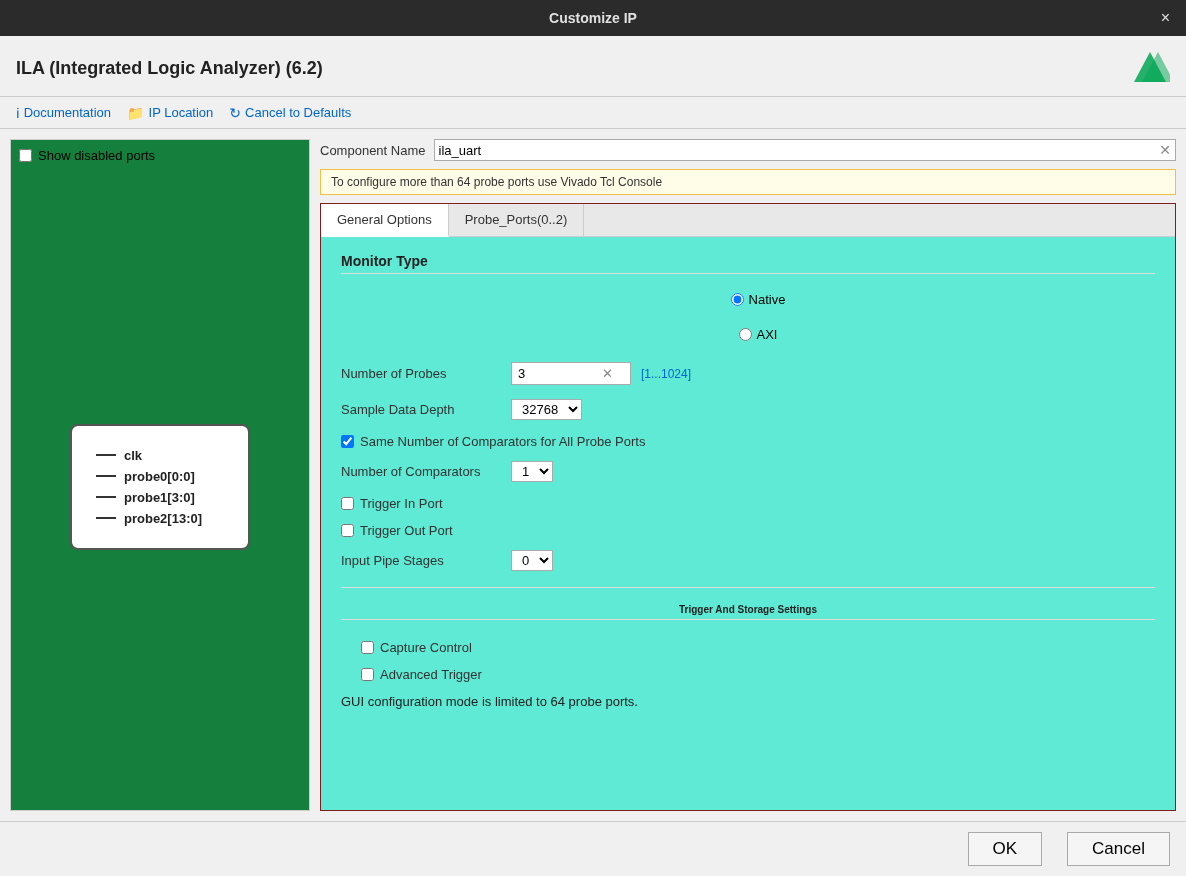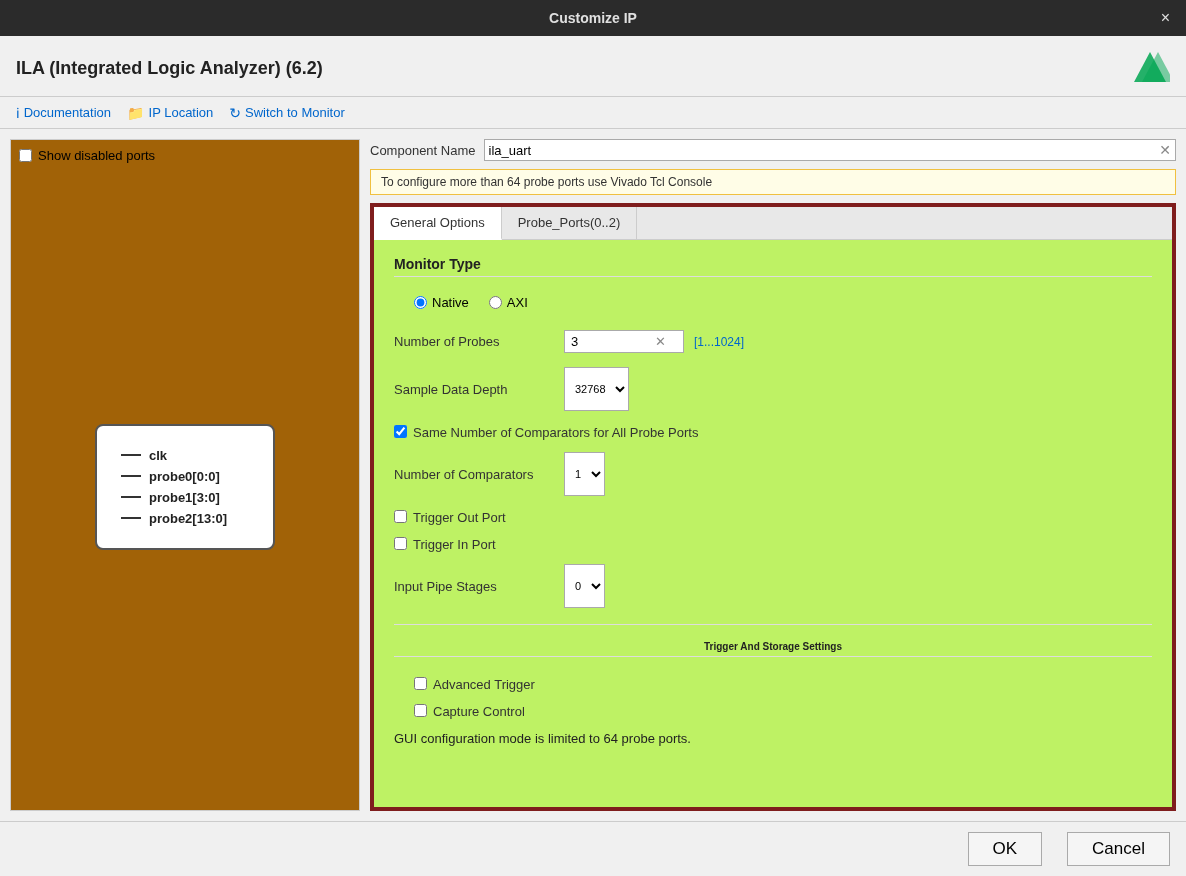--- a/index.html
+++ b/index.html
@@ -87,22 +87,22 @@
       font-size: 14px;
     }
     .content-area {
       display: flex;
       flex: 1;
       overflow: hidden;
       padding: 10px;
       gap: 10px;
     }
     .left-panel {
-      width: 350px;
-      background: #a16207;
+      width: 300px;
+      background: #15803d;
       border: 1px solid #ccc;
       flex-shrink: 0;
       display: flex;
       flex-direction: column;
       padding: 8px;
     }
     .show-disabled {
       display: flex;
       align-items: center;
       gap: 6px;
@@ -182,22 +182,22 @@
       padding: 5px 10px;
       font-size: 12px;
       color: #333;
       flex-shrink: 0;
     }
     .tabs-area {
       flex: 1;
       display: flex;
       flex-direction: column;
       overflow: hidden;
-      border: 4px solid #7f1d1d;
-      background: #bef264;
+      border: 1px solid #7f1d1d;
+      background: #5eead4;
     }
     .tab-bar {
       display: flex;
       background: #e8e8e8;
       border-bottom: 1px solid #ccc;
       flex-shrink: 0;
     }
     .tab {
       padding: 8px 16px;
       cursor: pointer;
@@ -223,20 +223,21 @@
       color: #222;
       margin-bottom: 12px;
       padding-bottom: 4px;
       border-bottom: 1px solid #ddd;
     }
     .radio-group {
       display: flex;
       align-items: center;
       gap: 20px;
       margin: 18px 0 20px 20px;
+      flex-direction: column;
     }
     .radio-item {
       display: flex;
       align-items: center;
       gap: 5px;
       cursor: pointer;
     }
     .form-row {
       display: flex;
       align-items: center;
@@ -264,28 +265,28 @@
       font-size: 13px;
       width: 80px;
       background: transparent;
     }
     .range-hint {
       color: #0066cc;
       font-size: 12px;
     }
     .form-select {
       border: 1px solid #aaa;
-      padding: 14px 6px;
-      font-size: 11px;
+      padding: 1px 6px;
+      font-size: 13px;
       background: white;
       cursor: pointer;
     }
     .checkbox-row {
       display: flex;
-      align-items: flex-start;
+      align-items: center;
       gap: 6px;
       margin-bottom: 12px;
     }
     .checkbox-label {
       font-size: 13px;
       color: #333;
     }
     .section-divider {
       border: none;
       border-top: 1px solid #ddd;
@@ -350,21 +351,21 @@
     <div class="toolbar-item">
       <span class="toolbar-icon">ℹ</span>
       <span>Documentation</span>
     </div>
     <div class="toolbar-item">
       <span class="toolbar-icon">📁</span>
       <span>IP Location</span>
     </div>
     <div class="toolbar-item">
       <span class="toolbar-icon">↻</span>
-      <span>Switch to Monitor</span>
+      <span>Cancel to Defaults</span>
     </div>
   </div>
 
   <div class="content-area">
 
     <div class="left-panel">
       <div class="show-disabled">
         <input type="checkbox" style="">
         <span>Show disabled ports</span>
       </div>
@@ -459,49 +460,49 @@
             <select class="form-select">
               <option>1</option>
               <option>2</option>
               <option>3</option>
               <option>4</option>
             </select>
           </div>
 
           <div class="checkbox-row">
             <input type="checkbox" style="">
-            <span class="checkbox-label">Trigger Out Port</span>
+            <span class="checkbox-label">Trigger In Port</span>
           </div>
 
           <div class="checkbox-row">
             <input type="checkbox" style="">
-            <span class="checkbox-label">Trigger In Port</span>
+            <span class="checkbox-label">Trigger Out Port</span>
           </div>
 
           <div class="form-row">
             <span class="form-label">Input Pipe Stages</span>
             <select class="form-select">
               <option>0</option>
               <option>1</option>
               <option>2</option>
             </select>
           </div>
 
           <hr class="section-divider">
 
           <div class="trigger-section-title">Trigger And Storage Settings</div>
 
           <div class="checkbox-row" style="margin-left:20px;">
             <input type="checkbox" style="">
-            <span class="checkbox-label">Advanced Trigger</span>
+            <span class="checkbox-label">Capture Control</span>
           </div>
 
           <div class="checkbox-row" style="margin-left:20px;">
             <input type="checkbox" style="">
-            <span class="checkbox-label">Capture Control</span>
+            <span class="checkbox-label">Advanced Trigger</span>
           </div>
 
           <div class="gui-limit-text">GUI configuration mode is limited to 64 probe ports.</div>
 
         </div>
       </div>
     </div>
   </div>
 
   <div class="bottom-bar">

